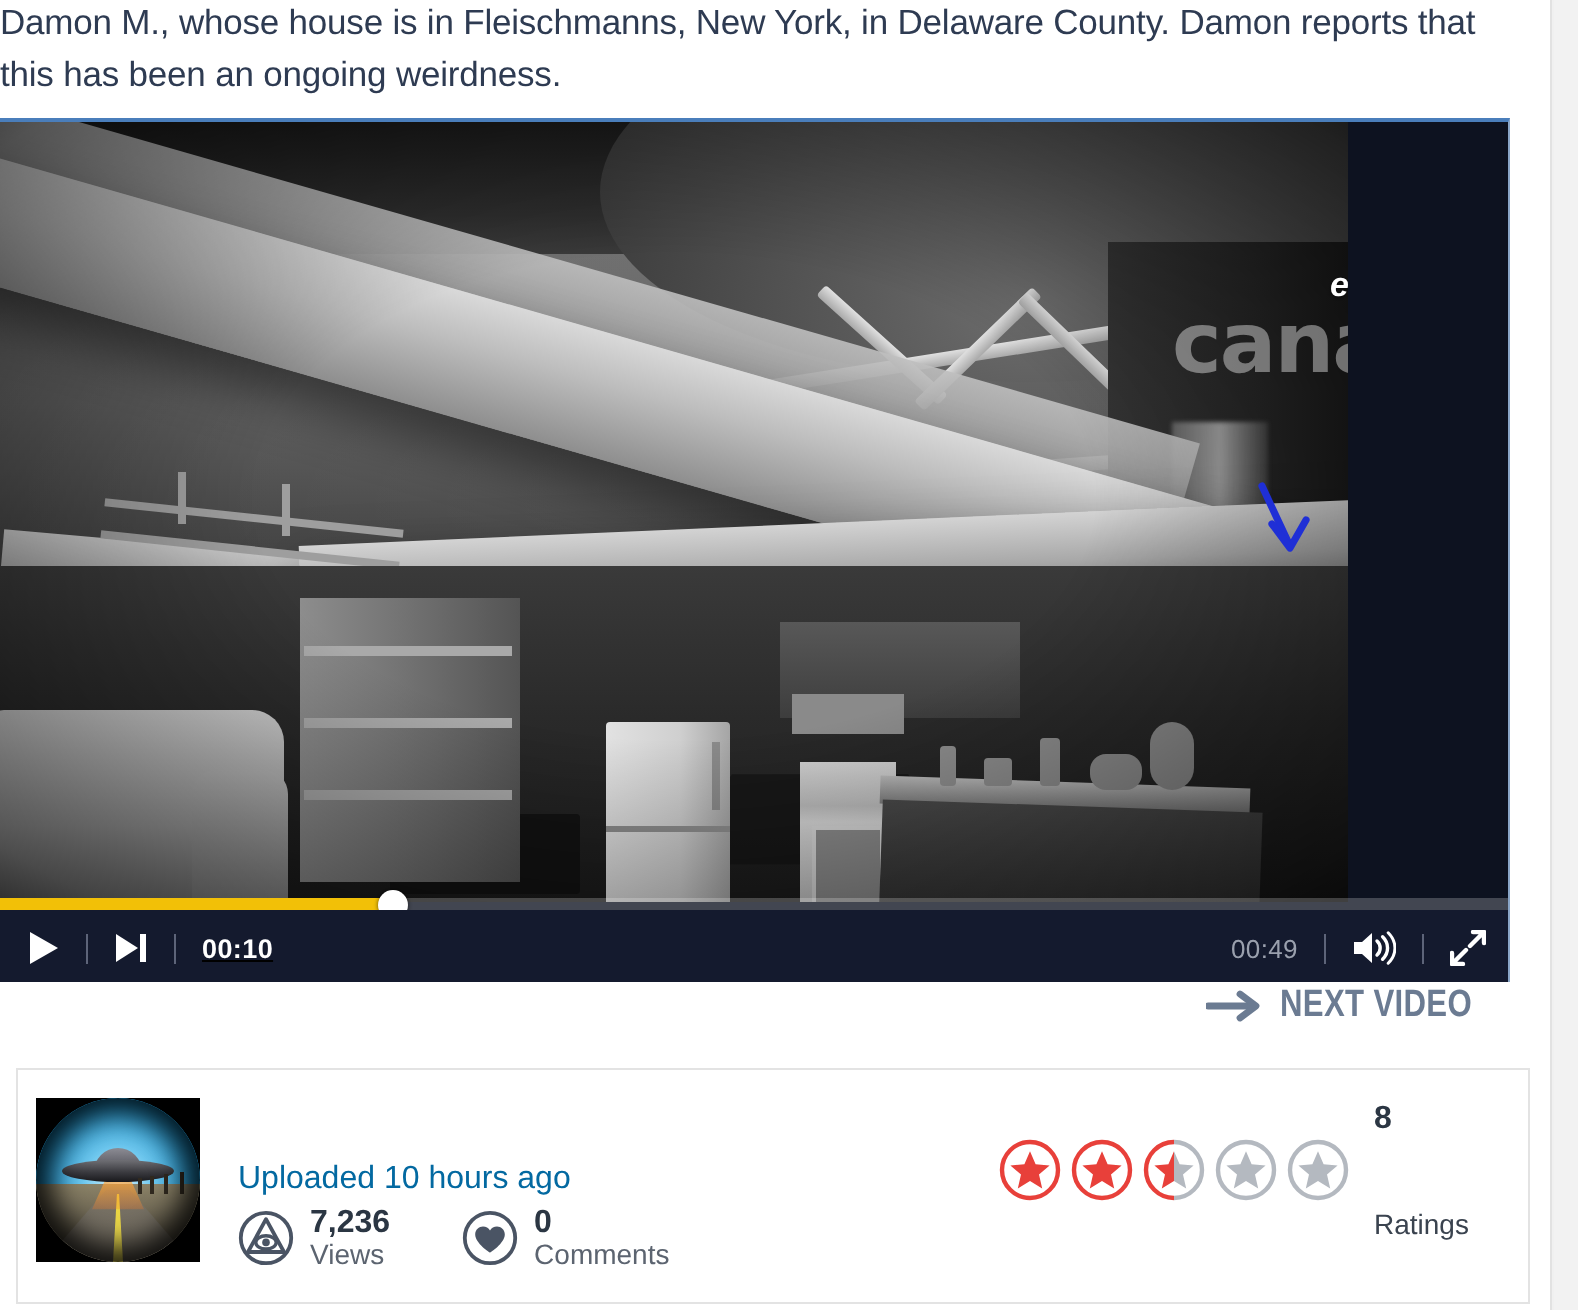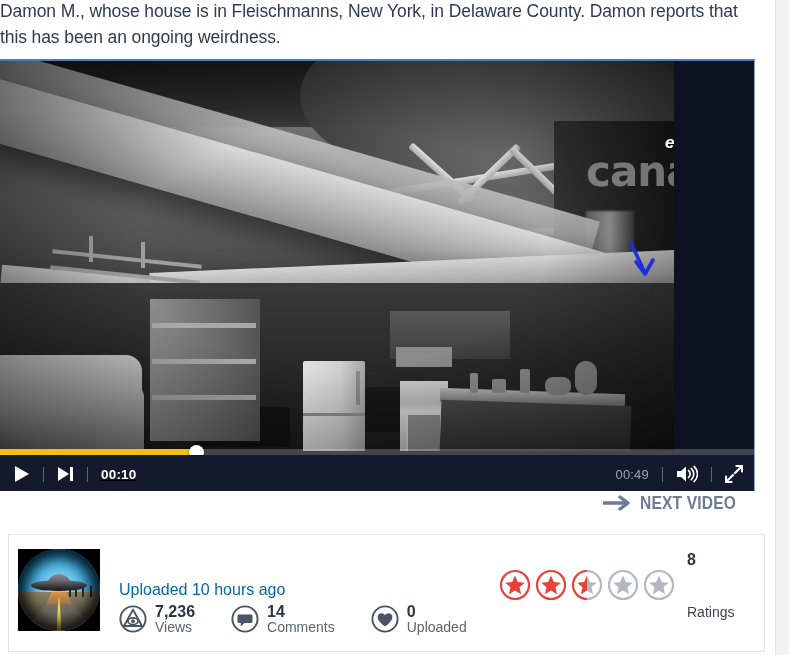--- a/index.html
+++ b/index.html
@@ -790,39 +790,29 @@
             <path d="M14 4.6 L23 21 L5 21 Z" fill="none" stroke="#4a5464" stroke-width="1.9" stroke-linejoin="round"></path>
             <ellipse cx="14" cy="16.2" rx="5.1" ry="3.3" fill="none" stroke="#4a5464" stroke-width="1.7"></ellipse>
             <circle cx="14" cy="16.2" r="1.9" fill="#4a5464"></circle>
           </svg>
           <div class="stat-text">
             <span class="stat-num">7,236</span>
             <span class="stat-label">Views</span>
           </div>
         </div>
 
-        <div class="stat">
-          <svg width="28" height="28" viewBox="0 0 28 28">
-            <circle cx="14" cy="14" r="12.6" fill="none" stroke="#4a5464" stroke-width="1.9"></circle>
-            <path d="M8 9.5 L20 9.5 C20.9 9.5 21.5 10.1 21.5 11 L21.5 16.5 C21.5 17.4 20.9 18 20 18 L13.5 18 L9.5 21.6 L9.9 18 L8 18 C7.1 18 6.5 17.4 6.5 16.5 L6.5 11 C6.5 10.1 7.1 9.5 8 9.5 Z" fill="#4a5464"></path>
-          </svg>
-          <div class="stat-text">
-            <span class="stat-num">14</span>
-            <span class="stat-label">Comments</span>
-          </div>
-        </div>
 
         <div class="stat">
           <svg width="28" height="28" viewBox="0 0 28 28">
             <circle cx="14" cy="14" r="12.6" fill="none" stroke="#4a5464" stroke-width="1.9"></circle>
             <path d="M14 21.3 C14 21.3 6.6 16.6 6.6 12.2 C6.6 9.8 8.5 8.2 10.5 8.2 C12 8.2 13.3 9 14 10.2 C14.7 9 16 8.2 17.5 8.2 C19.5 8.2 21.4 9.8 21.4 12.2 C21.4 16.6 14 21.3 14 21.3 Z" fill="#4a5464"></path>
           </svg>
           <div class="stat-text">
             <span class="stat-num">0</span>
-            <span class="stat-label">Uploaded</span>
+            <span class="stat-label">Comments</span>
           </div>
         </div>
       </div>
 
       <div class="ratings">
 
         <svg class="star-btn" width="32" height="32" viewBox="0 0 32 32">
           <circle cx="16" cy="16" r="14" fill="none" stroke="#e8403a" stroke-width="2.2"></circle>
           <path d="M16 6.6 L18.8 13.1 L25.8 13.7 L20.5 18.3 L22.1 25.2 L16 21.5 L9.9 25.2 L11.5 18.3 L6.2 13.7 L13.2 13.1 Z" fill="#e8403a"></path>
         </svg>

